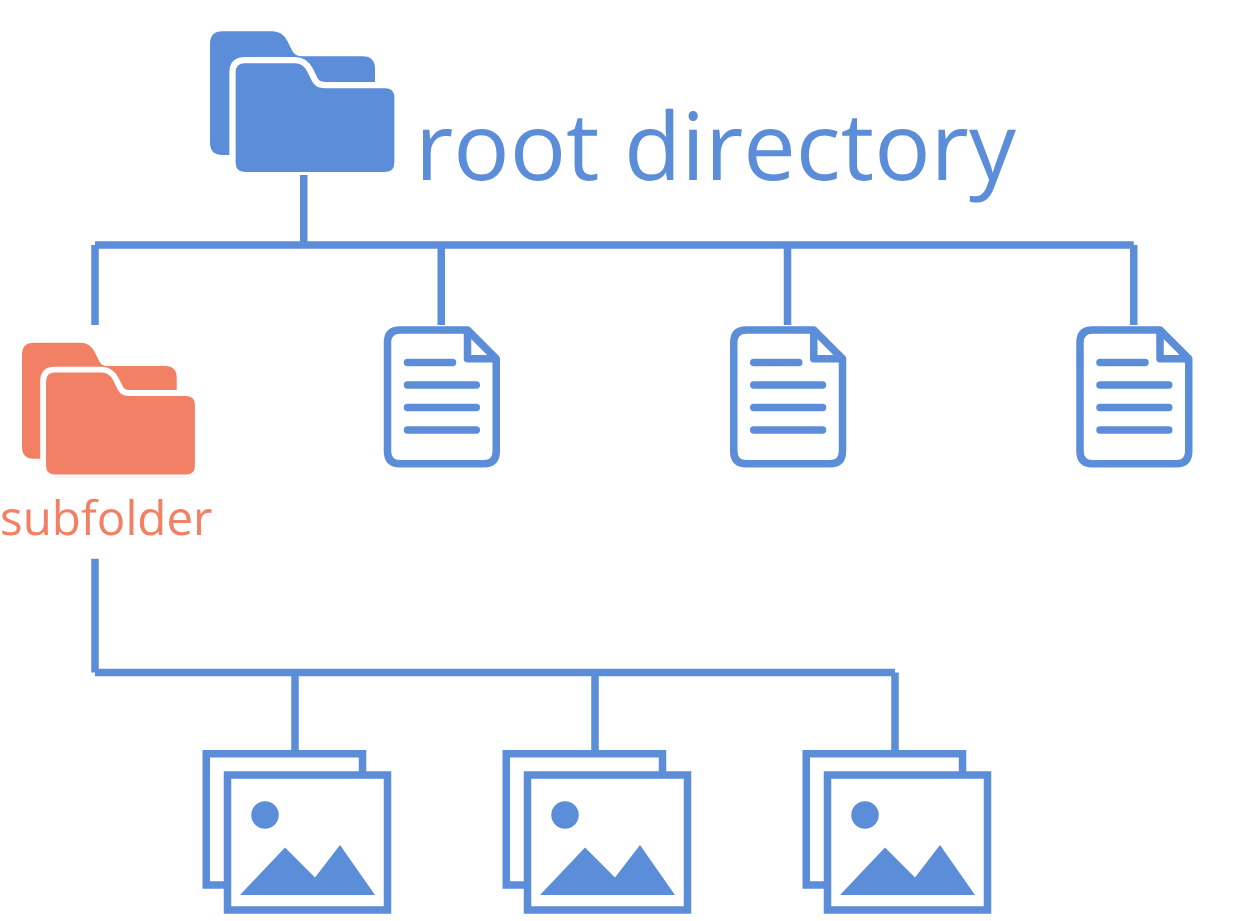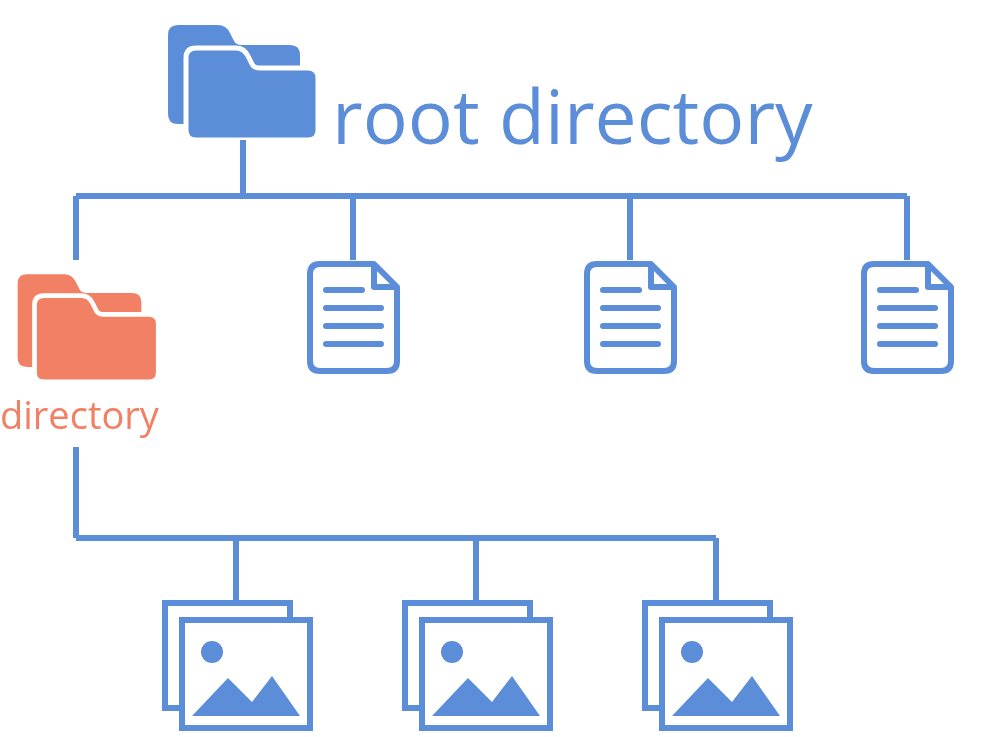--- a/index.html
+++ b/index.html
@@ -81,21 +81,21 @@
 <div class="node" style="left:12px; top:260px;">
   <svg width="150" height="122" viewBox="0 0 160 130">
     <g fill="#F28064">
       <path d="M6 25 Q6 15 16 15 L56 15 Q64 15 68 23 L72 31 Q74 35 80 35 L128 35 Q138 35 138 45 L138 104 Q138 114 128 114 L16 114 Q6 114 6 104 Z"></path>
     </g>
     <g>
       <path d="M24 48 Q24 38 34 38 L74 38 Q82 38 86 46 L90 54 Q92 58 98 58 L146 58 Q156 58 156 68 L156 120 Q156 130 146 130 L34 130 Q24 130 24 120 Z" fill="#F28064" stroke="#FFFFFF" stroke-width="5"></path>
     </g>
   </svg>
 </div>
-<div class="label sub-label" style="left:0px; top:388px;">directory</div>
+<div class="label sub-label" style="left:0px; top:388px;">subfolder</div>
 
 <div class="node" style="left:306px; top:260px;">
   <svg width="95" height="115" viewBox="0 0 95 115">
     <path d="M14 4 L68 4 L91 27 L91 101 Q91 111 81 111 L14 111 Q4 111 4 101 L4 14 Q4 4 14 4 Z" fill="none" stroke="#5B8DD9" stroke-width="6" stroke-linejoin="round"></path>
     <path d="M68 4 L68 27 L91 27" fill="none" stroke="#5B8DD9" stroke-width="6" stroke-linejoin="round"></path>
     <line x1="20" y1="30" x2="56" y2="30" stroke="#5B8DD9" stroke-width="6" stroke-linecap="round"></line>
     <line x1="20" y1="48" x2="75" y2="48" stroke="#5B8DD9" stroke-width="6" stroke-linecap="round"></line>
     <line x1="20" y1="66" x2="75" y2="66" stroke="#5B8DD9" stroke-width="6" stroke-linecap="round"></line>
     <line x1="20" y1="84" x2="75" y2="84" stroke="#5B8DD9" stroke-width="6" stroke-linecap="round"></line>
   </svg>

